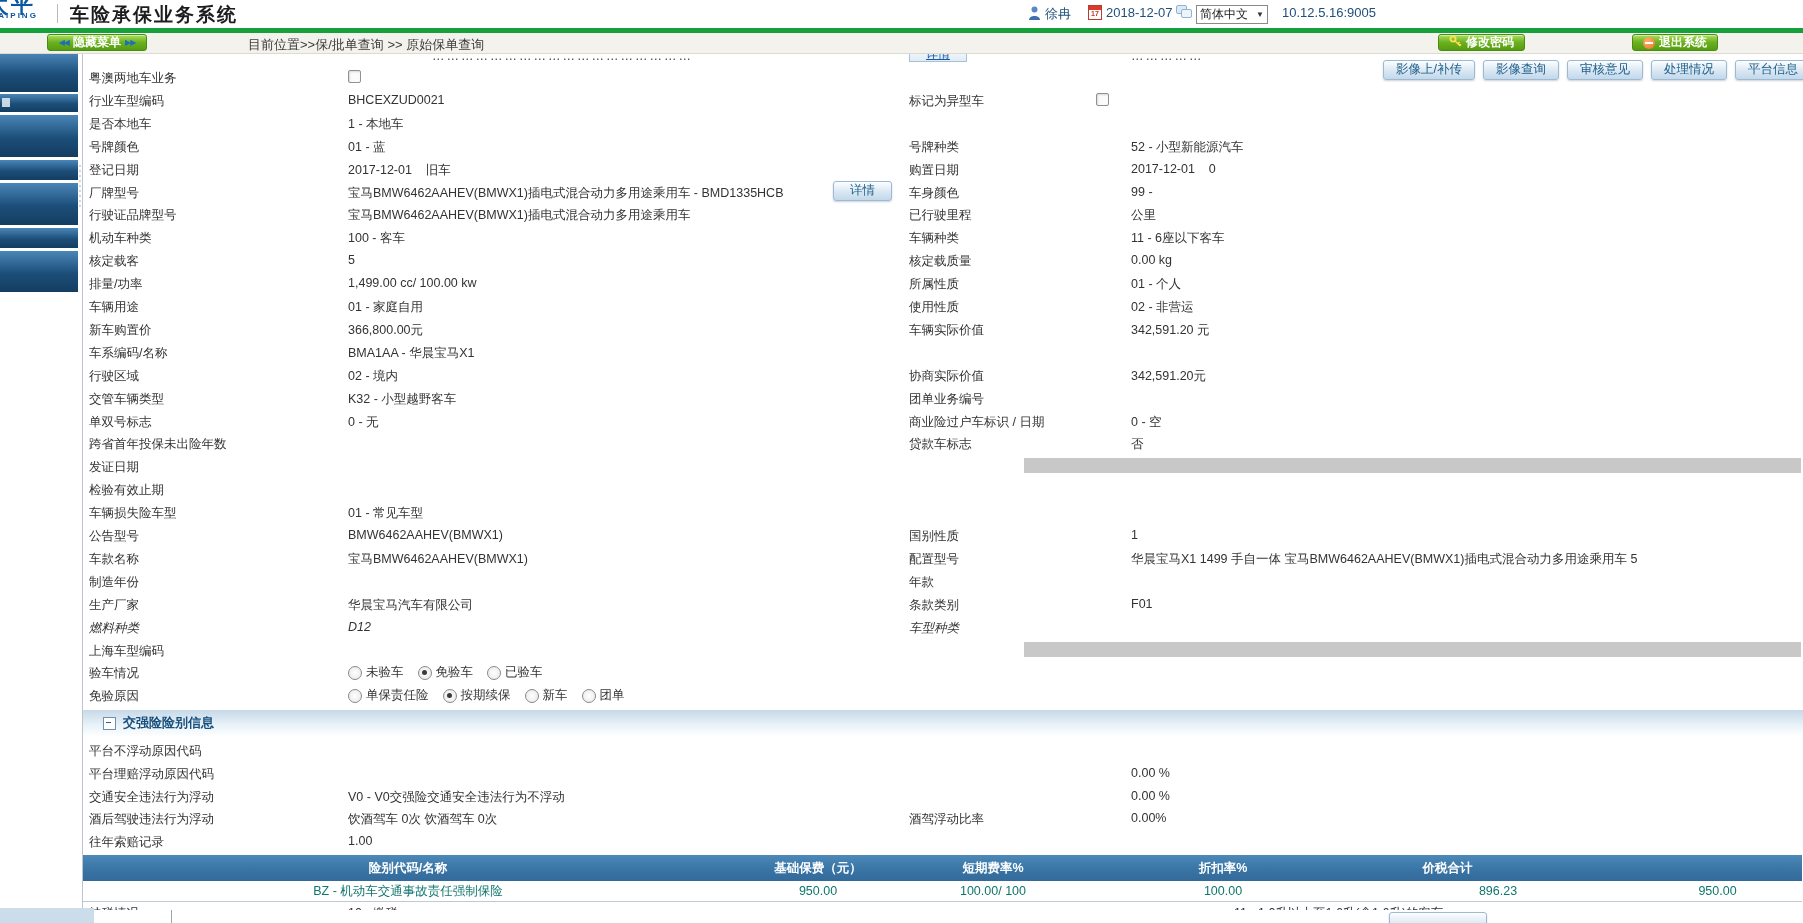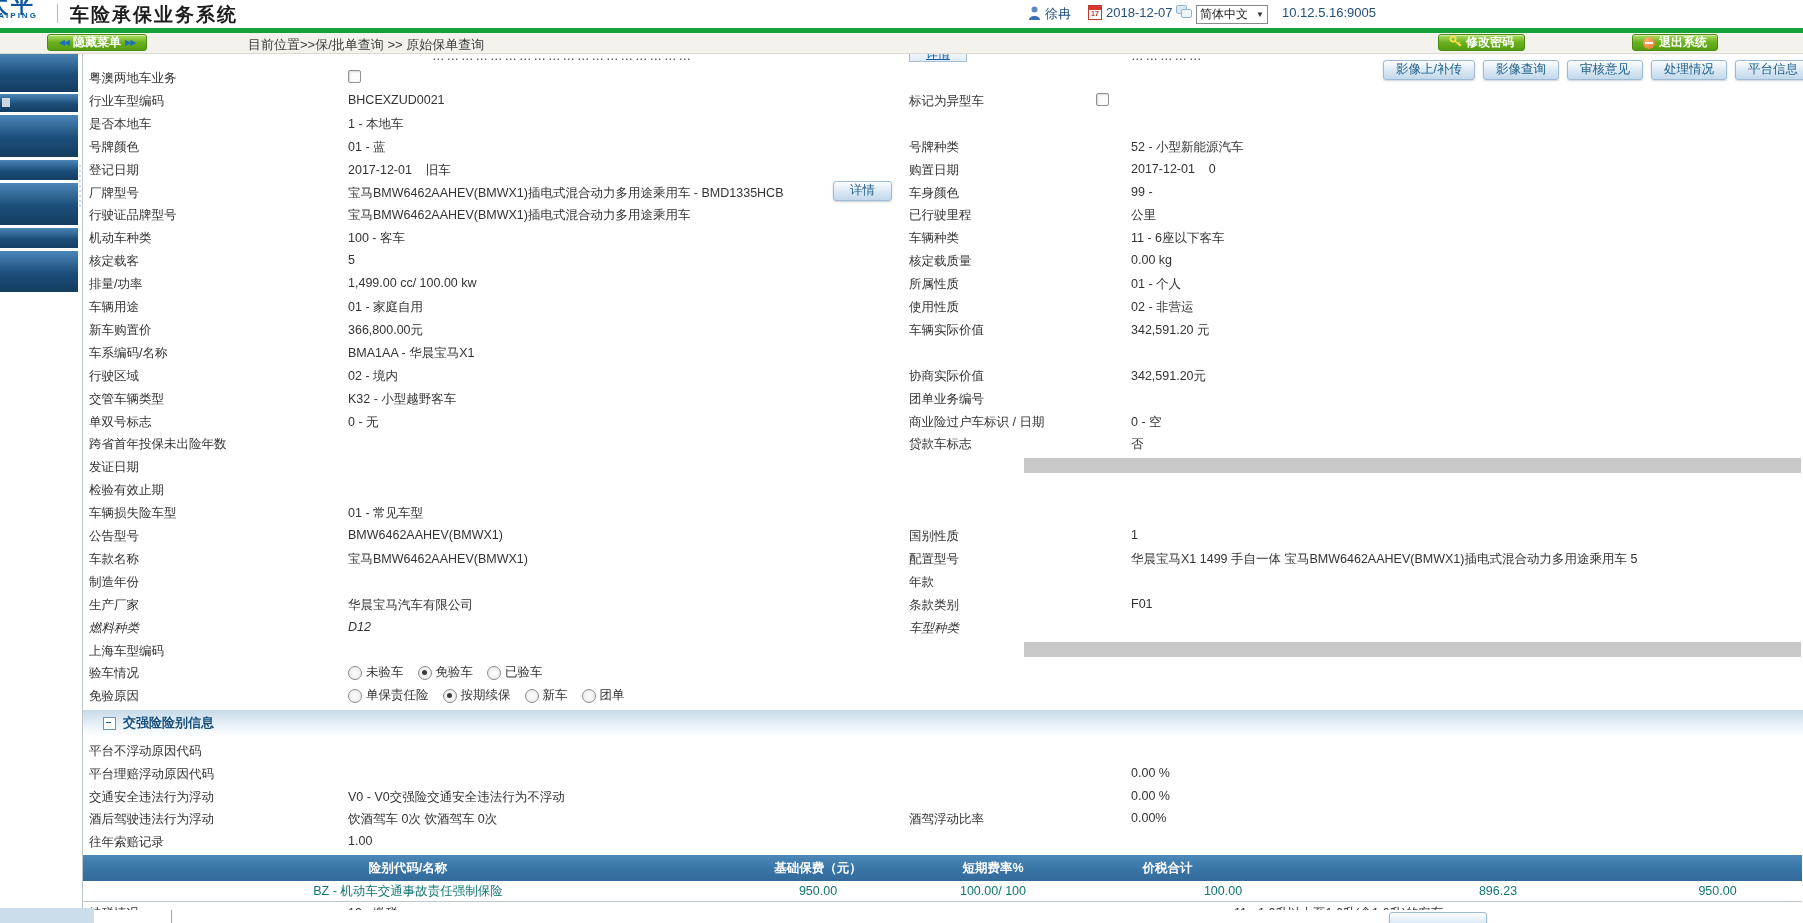--- a/index.html
+++ b/index.html
@@ -357,20 +357,21 @@
       <div class="frow" style="top: 777px;">
         <span class="fl">往年索赔记录</span>
         <span class="fv">1.00</span>
       </div>
     </div>
 
   <div class="thead" id="thead">
       <div class="tc th" style="width: 650px;">险别代码/名称</div>
       <div class="tc th" style="width: 170px;">基础保费（元）</div>
       <div class="tc th" style="width: 180px;">短期费率%</div>
+      <div class="tc th" style="width: 280px;">折扣率%</div>
       <div class="tc th" style="width: 169px;">价税合计</div>
     </div>
   <div id="tbody">
       <div class="trow" style="top: 828px;">
         <div class="tc td" style="width: 650px;">BZ - 机动车交通事故责任强制保险</div>
         <div class="tc td" style="width: 170px;">950.00</div>
         <div class="tc td" style="width: 180px;">100.00/ 100</div>
         <div class="tc td" style="width: 280px;">100.00</div>
         <div class="tc td" style="width: 270px;">896.23</div>
         <div class="tc td" style="width: 169px;">950.00</div>

